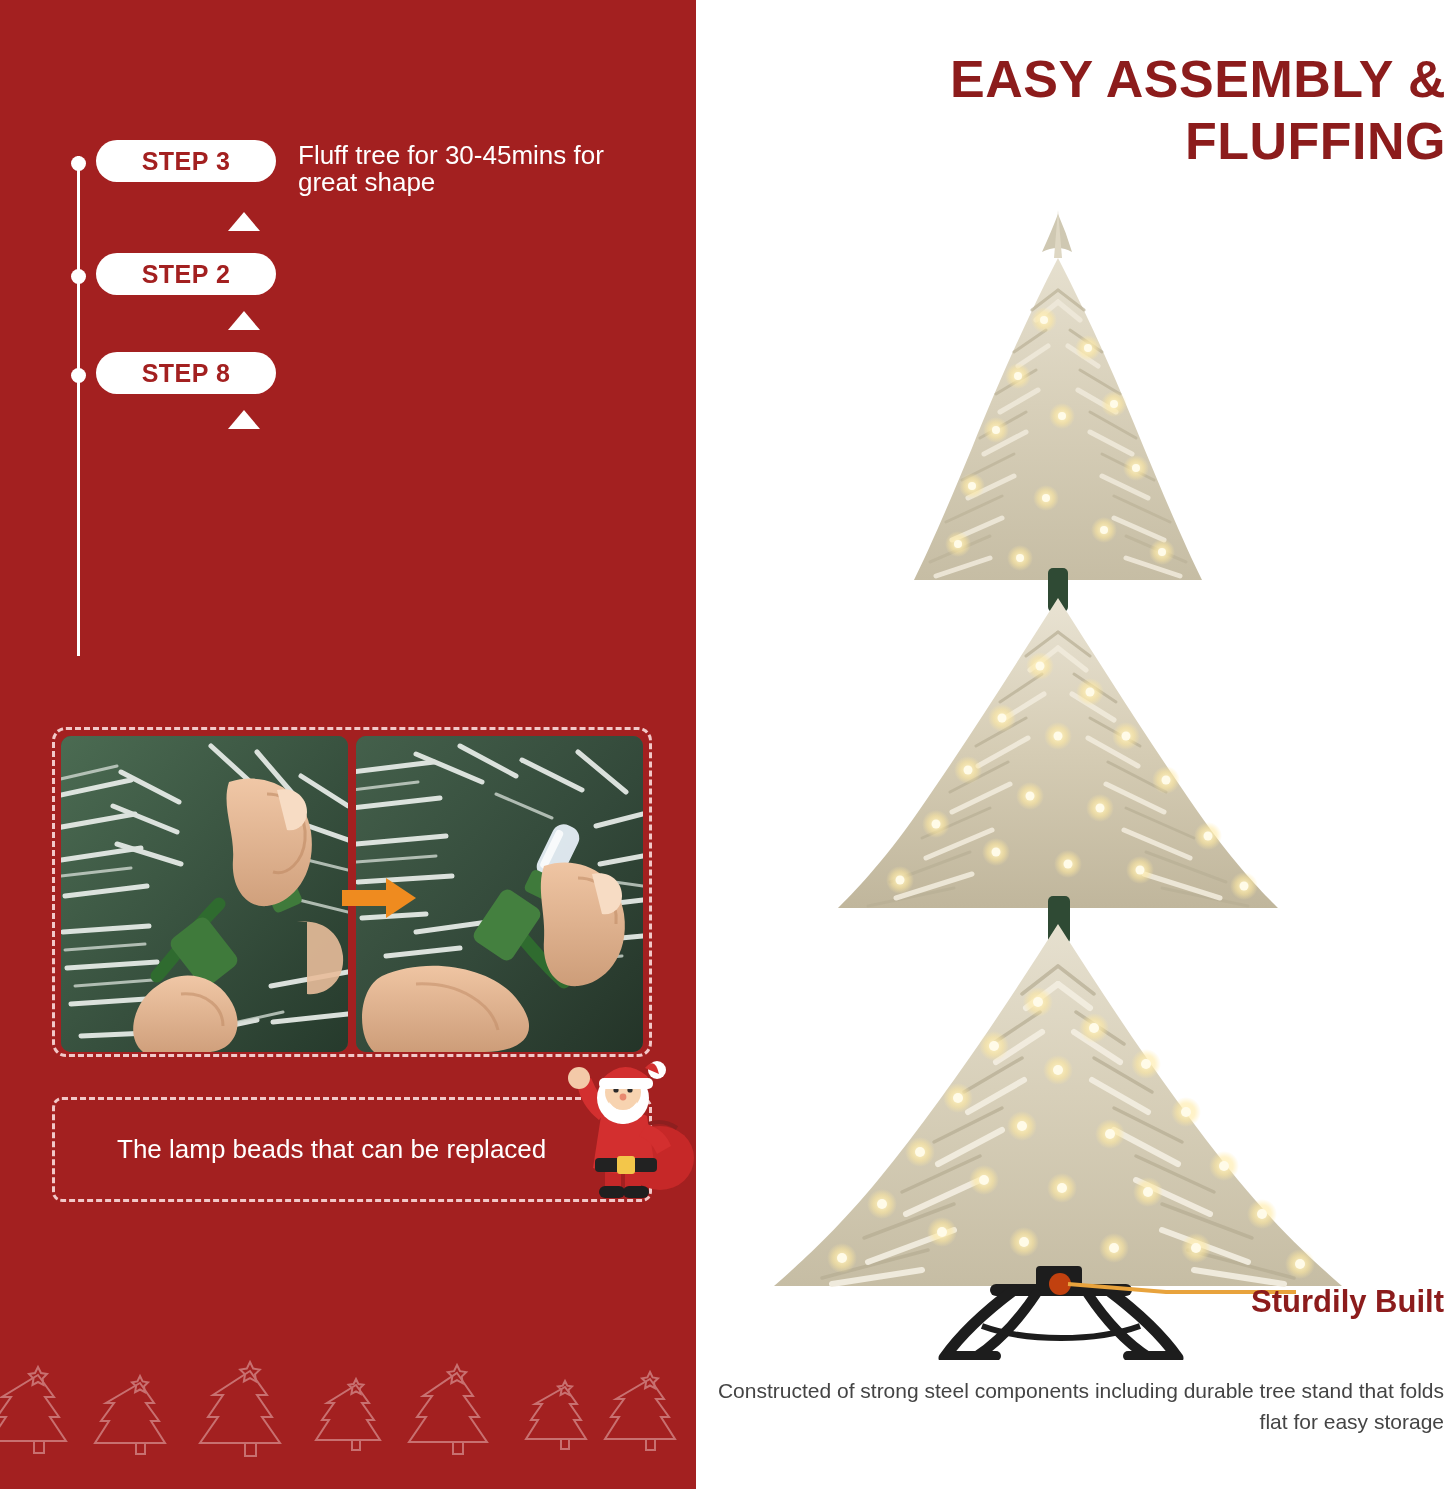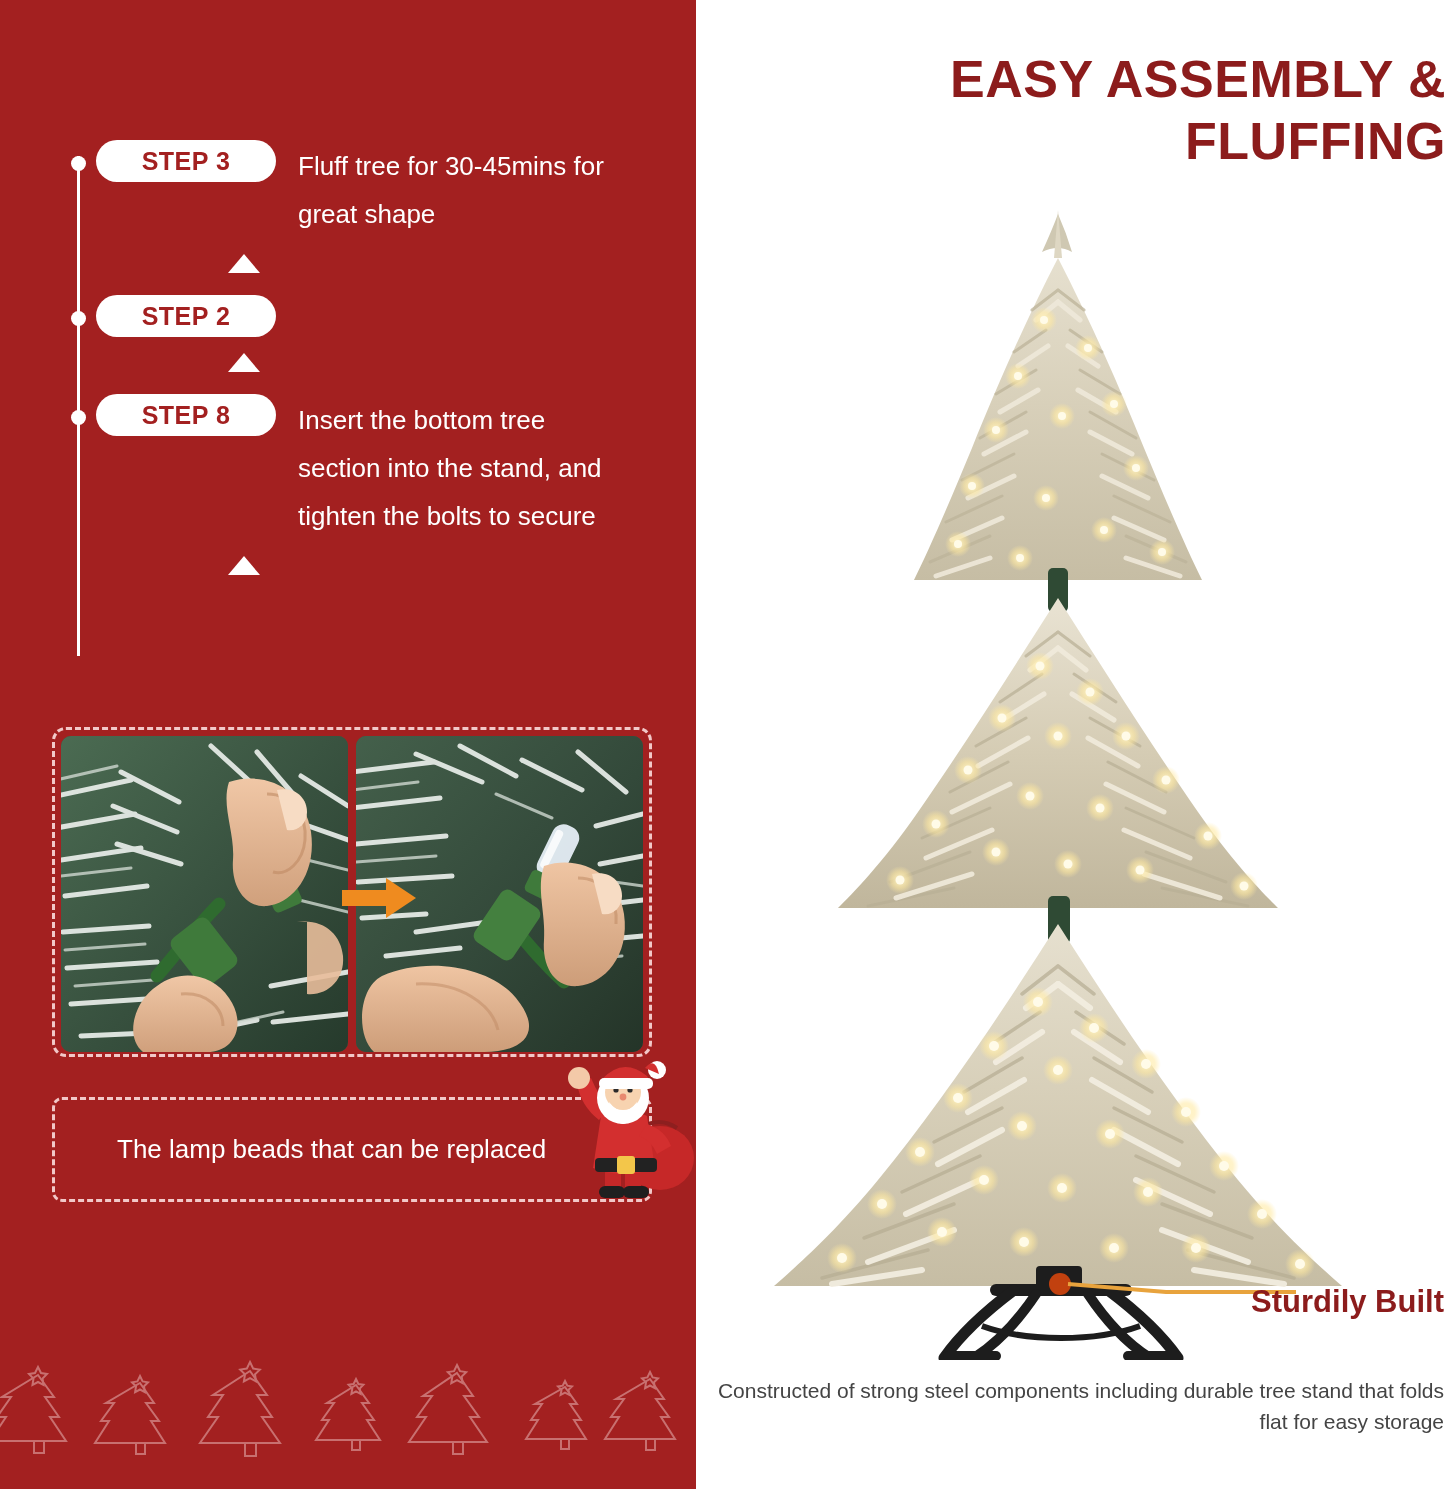--- a/index.html
+++ b/index.html
@@ -77,21 +77,21 @@
     font-weight: bold;
     letter-spacing: 0.5px;
     display: flex;
     align-items: center;
     justify-content: center;
   }
   .step-text {
     margin-left: 22px;
     color: #ffffff;
     font-size: 26px;
-    line-height: 48px;
+    line-height: 27px;
     max-width: 330px;
     padding-top: 2px;
   }
   .arrow-up {
     position: relative;
     left: 168px;
     width: 0;
     height: 0;
     border-left: 16px solid transparent;
     border-right: 16px solid transparent;
@@ -239,21 +239,20 @@
           </div>
         <div class="step-pill">STEP 2</div>
       </div>
       <div class="arrow-up"></div>
 
       <div class="step-row">
         <div class="step-dot">
             <span></span>
           </div>
         <div class="step-pill">STEP 8</div>
-        <div class="step-text">Insert the bottom tree section into the stand, and tighten the bolts to secure</div>
       </div>
       <div class="arrow-up"></div>
     </div>
 
     <div class="photos">
 
       <div class="photo">
         <svg width="287" height="316" viewBox="0 0 287 316" xmlns="http://www.w3.org/2000/svg" aria-hidden="true">
           <defs>
             <linearGradient id="bgA" x1="0" y1="0" x2="1" y2="1">

